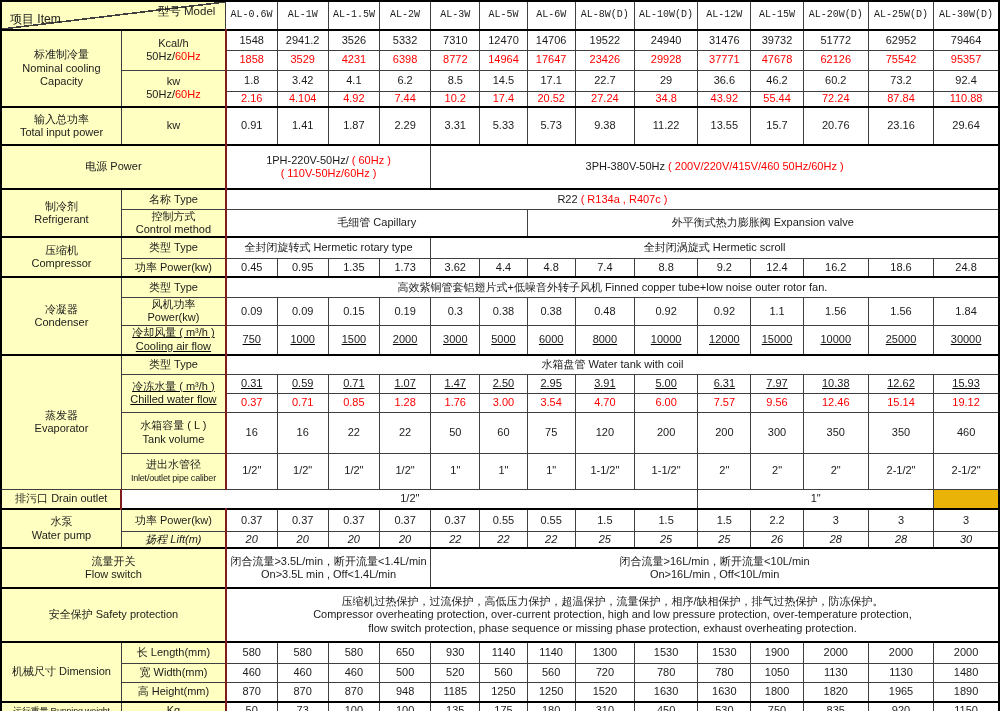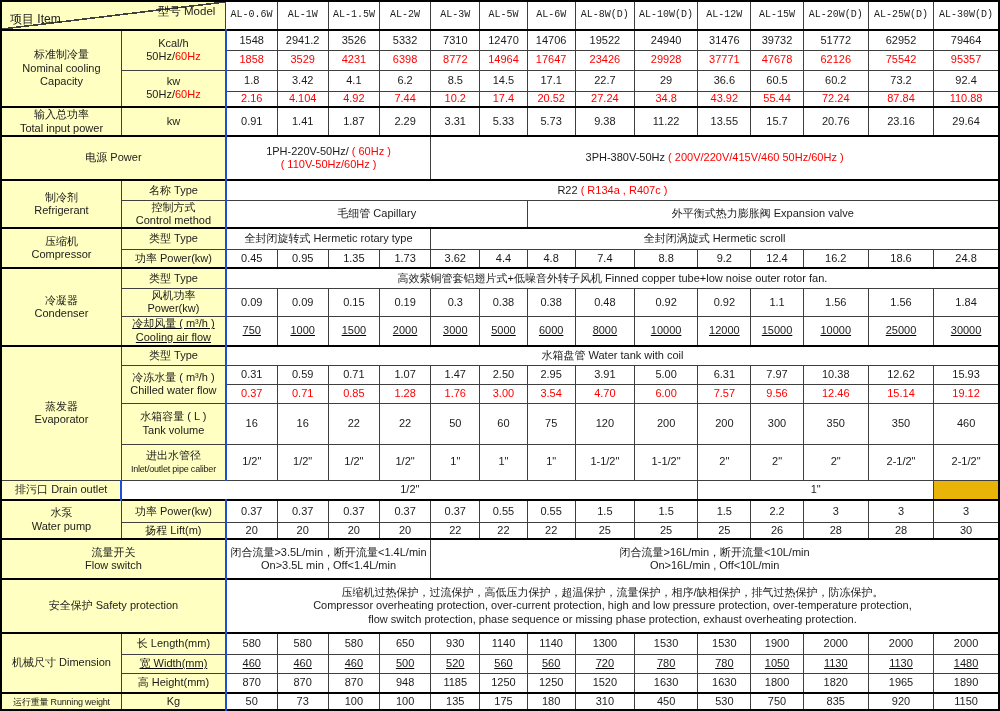--- a/index.html
+++ b/index.html
@@ -8,21 +8,21 @@
         font-family:"Liberation Sans","DejaVu Sans",sans-serif;}
   td,th{border:1px solid #3f3f3f;padding:0 2px;text-align:center;vertical-align:middle;
         font-size:11px;font-weight:normal;color:#1b1b1b;line-height:1.22;overflow:hidden;}
   tr.thick>td,tr.thick>th{border-top:2px solid #000;}
   .ylw{background:#ffffc1;}
   th.model{background:#ffffff;font-size:10px;font-family:Liberation Mono, monospace;}
   td.val{background:#ffffff;}
   .red{color:#fe0000;}
   td.red span{color:#fe0000;}
   .small{font-size:9px;letter-spacing:-0.2px;}
-  .lead-r{border-right:2px solid #1d4ed8;margin-top:44px;}
+  .lead-r{border-right:2px solid #7f1d1d;margin-top:44px;}
   .ln{width:100%;}
   th.corner{background:#ffffc1;position:relative;padding:0;
     background-image:linear-gradient(to bottom right,rgba(0,0,0,0) calc(50% - 0.8px),#3f3f3f calc(50% - 0.8px),#3f3f3f calc(50% + 0.8px),rgba(0,0,0,0) calc(50% + 0.8px));}
   .c-top{position:absolute;top:2px;right:10px;font-size:11.5px;}
   .c-bot{position:absolute;bottom:2px;left:8px;font-size:12px;}
 </style>
 </head>
 <body>
 
 <div class="wrap">
@@ -117,42 +117,42 @@
           <td class="val"><span>1.8</span></td>
           <td class="val"><span>3.42</span></td>
           <td class="val"><span>4.1</span></td>
           <td class="val"><span>6.2</span></td>
           <td class="val"><span>8.5</span></td>
           <td class="val"><span>14.5</span></td>
           <td class="val"><span>17.1</span></td>
           <td class="val"><span>22.7</span></td>
           <td class="val"><span>29</span></td>
           <td class="val"><span>36.6</span></td>
-          <td class="val"><span>60.5</span></td>
+          <td class="val"><span>46.2</span></td>
           <td class="val"><span>60.2</span></td>
           <td class="val"><span>73.2</span></td>
           <td class="val"><span>92.4</span></td>
         </tr>
         <tr style="height: 16px;">
           <td class="val red"><span class="red">2.16</span></td>
           <td class="val red"><span class="red">4.104</span></td>
           <td class="val red"><span class="red">4.92</span></td>
           <td class="val red"><span class="red">7.44</span></td>
           <td class="val red"><span class="red">10.2</span></td>
           <td class="val red"><span class="red">17.4</span></td>
           <td class="val red"><span class="red">20.52</span></td>
           <td class="val red"><span class="red">27.24</span></td>
           <td class="val red"><span class="red">34.8</span></td>
           <td class="val red"><span class="red">43.92</span></td>
           <td class="val red"><span class="red">55.44</span></td>
           <td class="val red"><span class="red">72.24</span></td>
           <td class="val red"><span class="red">87.84</span></td>
           <td class="val red"><span class="red">110.88</span></td>
         </tr>
-        <tr class="thick" style="height: 29px;">
+        <tr class="thick" style="height: 38px;">
           <td class="ylw">
             <div class="ln"><span>输入总功率</span></div>
             <div class="ln"><span>Total input power</span></div>
           </td>
           <td class="ylw lead-r">
             <div class="ln"><span>kw</span></div>
           </td>
           <td class="val"><span>0.91</span></td>
           <td class="val"><span>1.41</span></td>
           <td class="val"><span>1.87</span></td>
@@ -294,21 +294,21 @@
             <div class="ln"><span>蒸发器</span></div>
             <div class="ln"><span>Evaporator</span></div>
           </td>
           <td class="ylw lead-r">
             <div class="ln"><span>类型  Type</span></div>
           </td>
           <td colspan="14" class="val">
             <div class="ln"><span>水箱盘管 Water tank with coil</span></div>
           </td>
         </tr>
-        <tr style="height: 19px;">
+        <tr style="height: 19px; text-decoration: underline;">
           <td class="ylw lead-r" rowspan="2">
             <div class="ln"><span>冷冻水量 ( m³/h )</span></div>
             <div class="ln"><span>Chilled water flow</span></div>
           </td>
           <td class="val"><span>0.31</span></td>
           <td class="val"><span>0.59</span></td>
           <td class="val"><span>0.71</span></td>
           <td class="val"><span>1.07</span></td>
           <td class="val"><span>1.47</span></td>
           <td class="val"><span>2.50</span></td>
@@ -404,21 +404,21 @@
           <td class="val"><span>0.55</span></td>
           <td class="val"><span>0.55</span></td>
           <td class="val"><span>1.5</span></td>
           <td class="val"><span>1.5</span></td>
           <td class="val"><span>1.5</span></td>
           <td class="val"><span>2.2</span></td>
           <td class="val"><span>3</span></td>
           <td class="val"><span>3</span></td>
           <td class="val"><span>3</span></td>
         </tr>
-        <tr style="height: 17px;">
+        <tr style="height: 17px; font-style: italic;">
           <td class="ylw lead-r">
             <div class="ln"><span>扬程  Lift(m)</span></div>
           </td>
           <td class="val"><span>20</span></td>
           <td class="val"><span>20</span></td>
           <td class="val"><span>20</span></td>
           <td class="val"><span>20</span></td>
           <td class="val"><span>22</span></td>
           <td class="val"><span>22</span></td>
           <td class="val"><span>22</span></td>
@@ -469,21 +469,21 @@
           <td class="val"><span>1140</span></td>
           <td class="val"><span>1140</span></td>
           <td class="val"><span>1300</span></td>
           <td class="val"><span>1530</span></td>
           <td class="val"><span>1530</span></td>
           <td class="val"><span>1900</span></td>
           <td class="val"><span>2000</span></td>
           <td class="val"><span>2000</span></td>
           <td class="val"><span>2000</span></td>
         </tr>
-        <tr style="height: 19px; text-decoration: underline;">
+        <tr style="height: 19px;">
           <td class="ylw lead-r">
             <div class="ln"><span>宽  Width(mm)</span></div>
           </td>
           <td class="val"><span>460</span></td>
           <td class="val"><span>460</span></td>
           <td class="val"><span>460</span></td>
           <td class="val"><span>500</span></td>
           <td class="val"><span>520</span></td>
           <td class="val"><span>560</span></td>
           <td class="val"><span>560</span></td>

